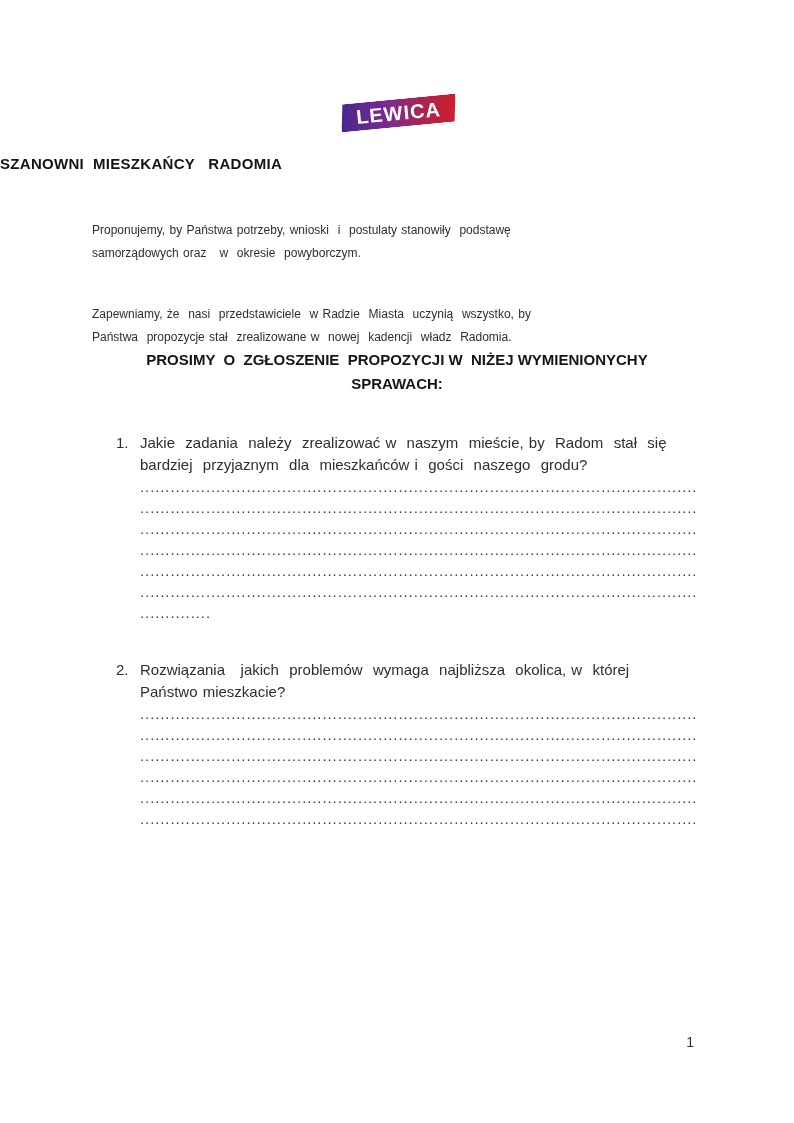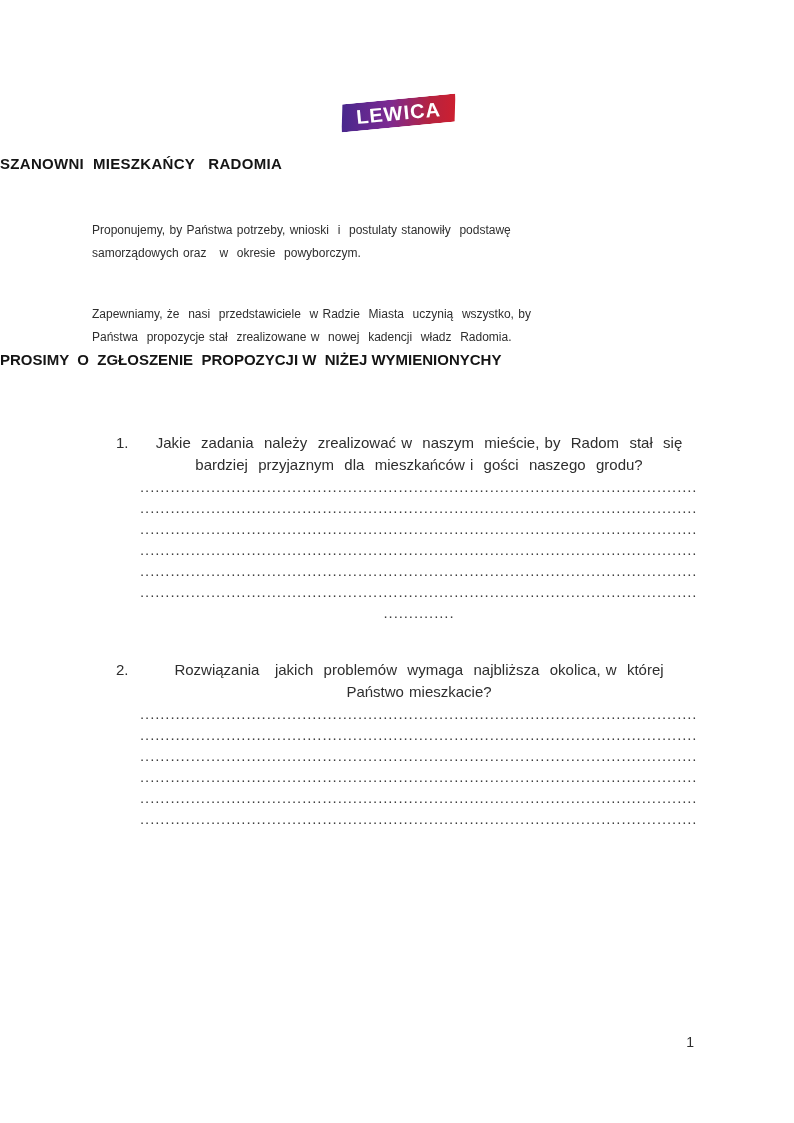--- a/index.html
+++ b/index.html
@@ -49,20 +49,21 @@
     font-weight: bold;
     color: #151515;
     letter-spacing: 0.3px;
     white-space: pre;
   }
   .cta-heading {
     position: absolute;
     top: 348px;
     left: 0;
     right: 0;
+    text-align: center;
     font-size: 15px;
     font-weight: bold;
     color: #151515;
     line-height: 24px;
   }
   .cta-heading div { white-space: pre; }
   
   .para {
     position: absolute;
     left: 92px;
@@ -83,21 +84,21 @@
     align-items: flex-start;
   }
   .q1 { top: 432px; }
   .q2 { top: 659px; }
   .q-number {
     width: 24px;
     flex: 0 0 24px;
     font-size: 15px;
     line-height: 22px;
   }
-  .q-body { flex: 1 1 auto; min-width: 0; text-align: center; }
+  .q-body { flex: 1 1 auto; min-width: 0; }
   .q-line {
     font-size: 15px;
     line-height: 22px;
     white-space: pre;
     word-spacing: 1px;
   }
   .ans-line {
     height: 21px;
     line-height: 21px;
     font-size: 15px;
@@ -131,20 +132,21 @@
     <div>samorządowych oraz   w  okresie  powyborczym.</div>
   </div>
 
   <div class="para para-2">
     <div>Zapewniamy, że  nasi  przedstawiciele  w Radzie  Miasta  uczynią  wszystko, by</div>
     <div>Państwa  propozycje stał  zrealizowane w  nowej  kadencji  władz  Radomia.</div>
   </div>
 
   <div class="cta-heading">
     <div>PROSIMY  O  ZGŁOSZENIE  PROPOZYCJI W  NIŻEJ WYMIENIONYCHY</div>
+    <div>SPRAWACH:</div>
   </div>
 
   <div class="question q1">
     <div class="q-number">1.</div>
     <div class="q-body">
       <div class="q-line">Jakie  zadania  należy  zrealizować w  naszym  mieście, by  Radom  stał  się</div>
       <div class="q-line">bardziej  przyjaznym  dla  mieszkańców i  gości  naszego  grodu?</div>
       <div class="ans-line">........................................................................................................................</div>
       <div class="ans-line">........................................................................................................................</div>
       <div class="ans-line">........................................................................................................................</div>

